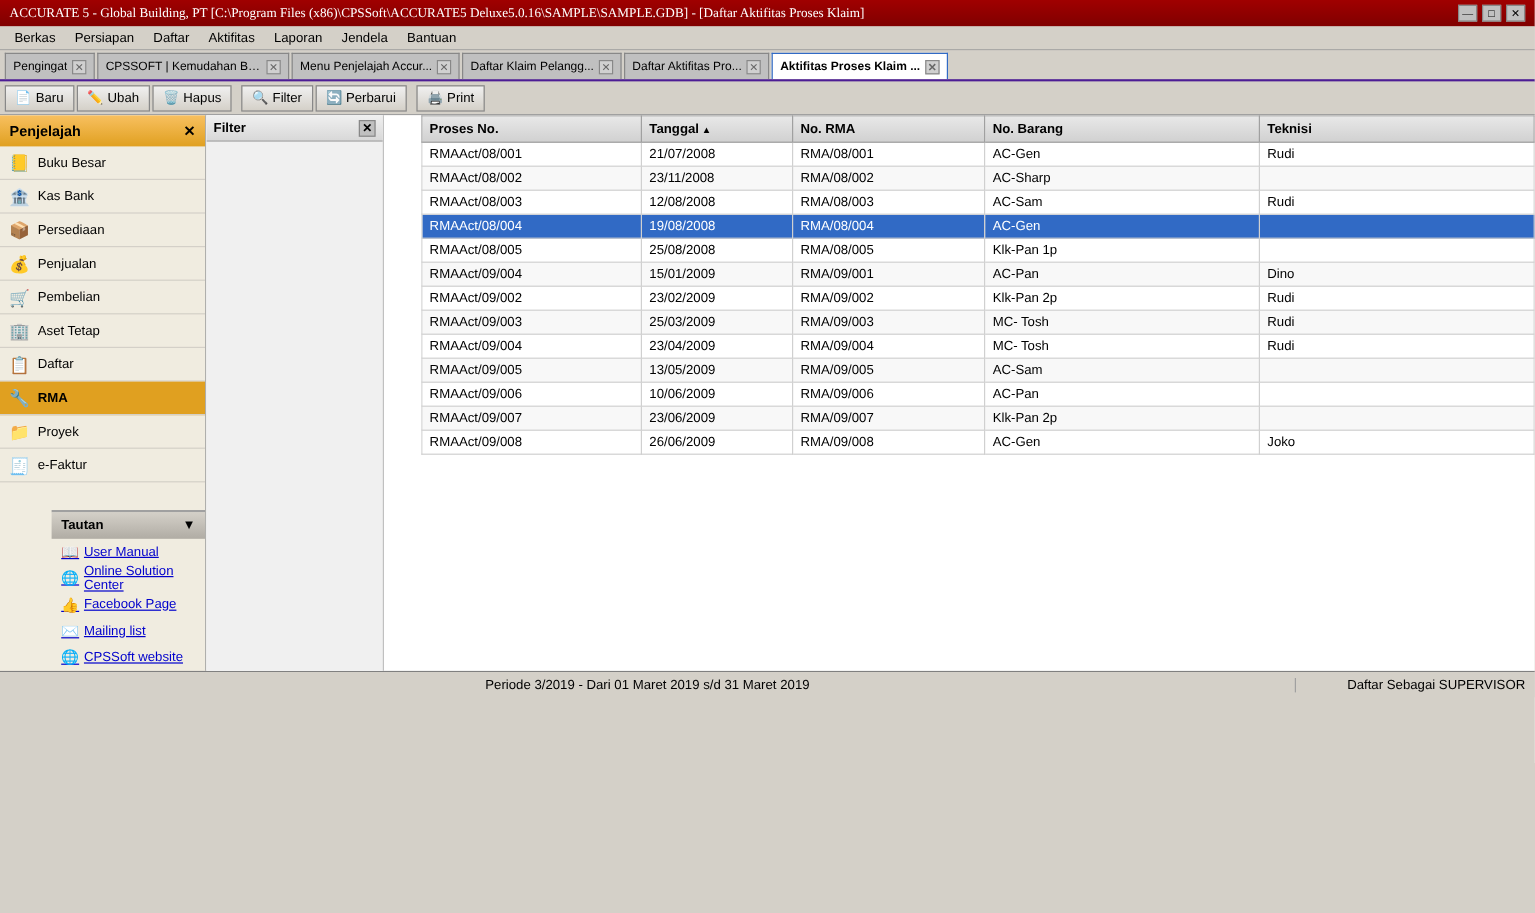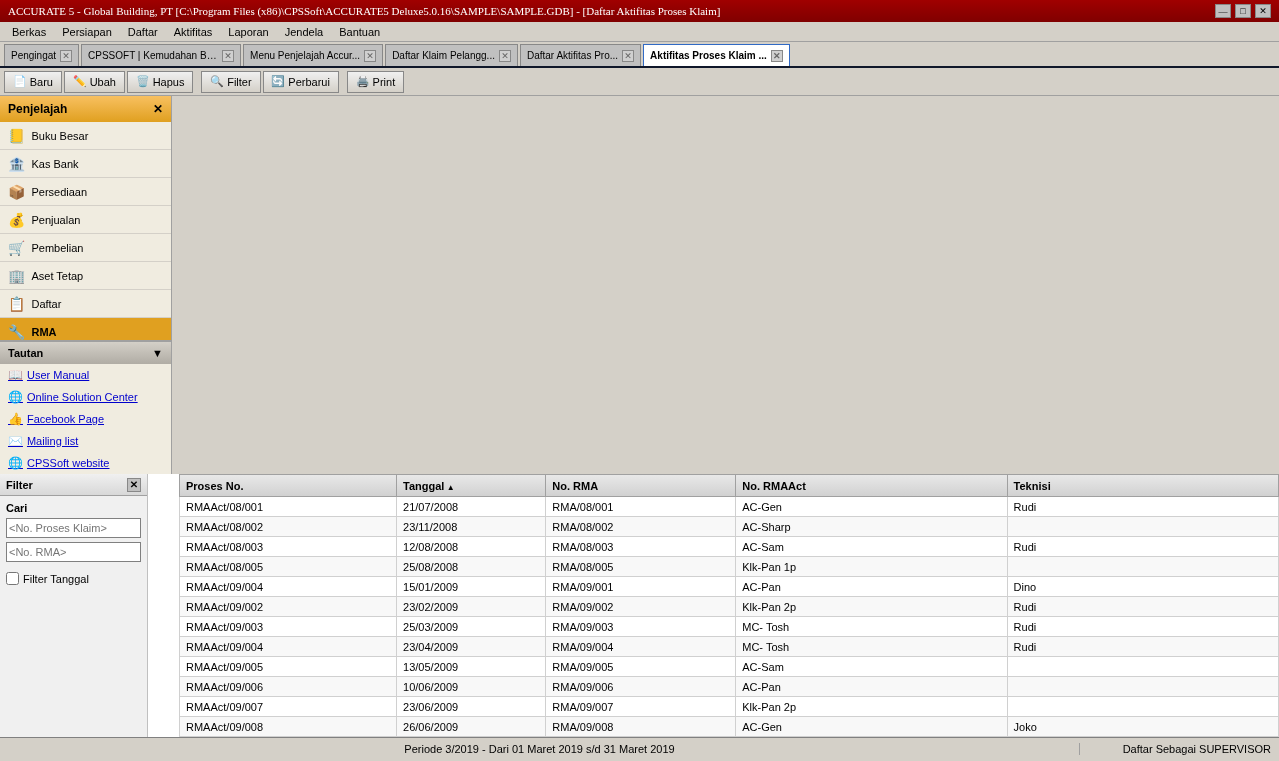--- a/index.html
+++ b/index.html
@@ -40,21 +40,21 @@
       white-space: nowrap;
     }
 
     
     #tab-bar {
       background: #d4d0c8;
       height: 26px;
       display: flex;
       align-items: flex-end;
       padding: 0 4px;
-      border-bottom: 2px solid #0f172a;
+      border-bottom: 2px solid #4c1d95;
       overflow: hidden;
       text-align: right;
     }
     .tab {
       height: 22px;
       padding: 0 6px;
       background: #c0c0c0;
       border: 1px solid #888;
       border-bottom: none;
       display: flex;
@@ -136,20 +136,21 @@
       font-size: 11px;
       border-bottom: 1px solid #d4d0c8;
       gap: 6px;
     }
     .sidebar-item.active { background: #e0a020; color: #000; font-weight: bold; }
     .sidebar-item .item-icon { font-size: 14px; }
 
     
     #links-section {
       border-top: 2px solid #a0a0a0;
+      margin-left: 43px;
     }
     #links-header {
       background: linear-gradient(to bottom, #d4d0c8, #b0aca4);
       height: 22px;
       display: flex;
       align-items: center;
       justify-content: space-between;
       padding: 0 8px;
       font-weight: bold;
       font-size: 11px;
@@ -352,21 +353,21 @@
     <span>🔄</span>
     <span>Perbarui</span>
   </button>
   <div class="toolbar-sep"></div>
   <button class="toolbar-btn">
     <span>🖨️</span>
     <span>Print</span>
   </button>
 </div>
 
-<div id="main-layout" style="height: 641px; flex-direction: column;">
+<div id="main-layout" style="height: 463px;">
 
   <div id="sidebar">
     <div id="sidebar-header">
       <span>Penjelajah</span>
       <span style="cursor:pointer; font-size:12px;">✕</span>
     </div>
     <div class="sidebar-nav" id="sidebar-nav">
     <div class="sidebar-item">
           <span class="item-icon">📒</span>
           <span>Buku Besar</span>
@@ -438,40 +439,31 @@
     </div>
   </div>
 
   <div id="content-area">
 
     <div id="filter-panel">
       <div id="filter-header">
         <span>Filter</span>
         <div class="close-btn">✕</div>
       </div>
-      <div id="filter-body">
-        <div class="filter-label">Cari</div>
-        <input type="text" class="filter-input" placeholder="&lt;No. Proses Klaim&gt;" style="">
-        <input type="text" class="filter-input" placeholder="&lt;No. RMA&gt;" style="">
-        <div class="filter-checkbox-row">
-          <input type="checkbox" style="">
-          <label>Filter Tanggal</label>
-        </div>
-      </div>
     </div>
 
     <div id="table-area">
       <div id="table-scroll-wrapper">
         <table id="data-table">
           <thead>
             <tr>
               <th style="width:160px;" id="col-proses-no">Proses No.</th>
               <th style="width:110px;" class="sorted-asc" id="col-tanggal">Tanggal</th>
               <th style="width:140px;" id="col-no-rma">No. RMA</th>
-              <th style="width:200px;" id="col-no-barang">No. RMAAct</th>
+              <th style="width:200px;" id="col-no-barang">No. Barang</th>
               <th style="width:200px;" id="col-teknisi">Teknisi</th>
             </tr>
           </thead>
           <tbody id="table-body">
           <tr>
                 <td>RMAAct/08/001</td>
                 <td>21/07/2008</td>
                 <td>RMA/08/001</td>
                 <td>AC-Gen</td>
                 <td>Rudi</td>
@@ -483,20 +475,27 @@
                 <td>AC-Sharp</td>
                 <td></td>
               </tr>
               <tr>
                 <td>RMAAct/08/003</td>
                 <td>12/08/2008</td>
                 <td>RMA/08/003</td>
                 <td>AC-Sam</td>
                 <td>Rudi</td>
               </tr>
+              <tr class="selected">
+                <td>RMAAct/08/004</td>
+                <td>19/08/2008</td>
+                <td>RMA/08/004</td>
+                <td>AC-Gen</td>
+                <td></td>
+              </tr>
               <tr>
                 <td>RMAAct/08/005</td>
                 <td>25/08/2008</td>
                 <td>RMA/08/005</td>
                 <td>Klk-Pan 1p</td>
                 <td></td>
               </tr>
               <tr>
                 <td>RMAAct/09/004</td>
                 <td>15/01/2009</td>

